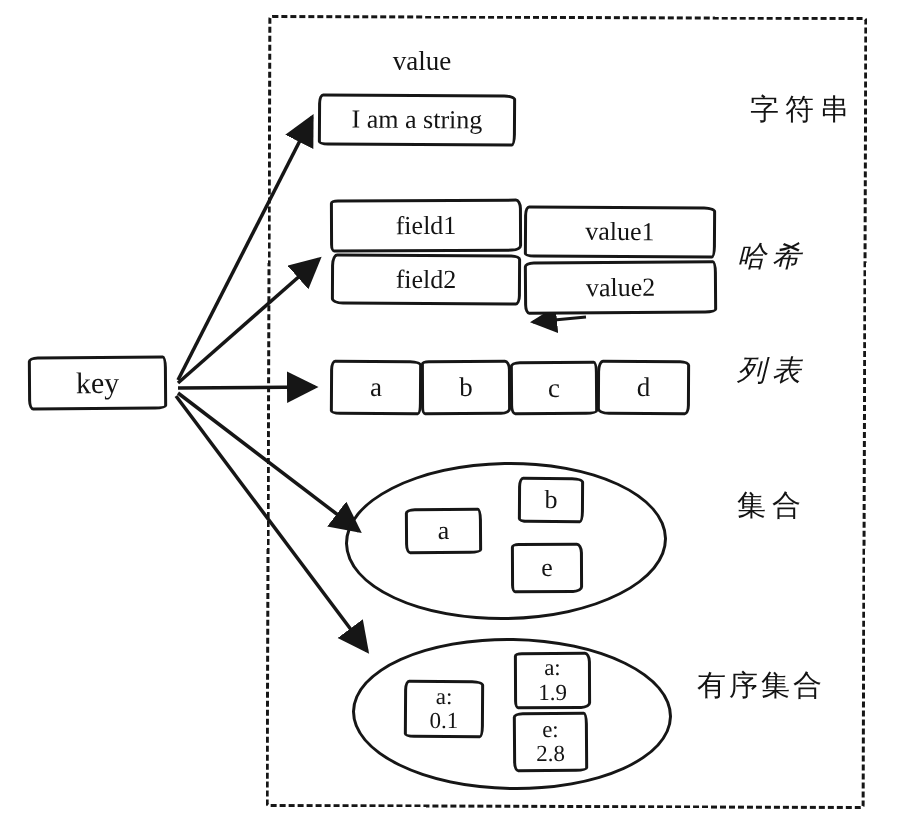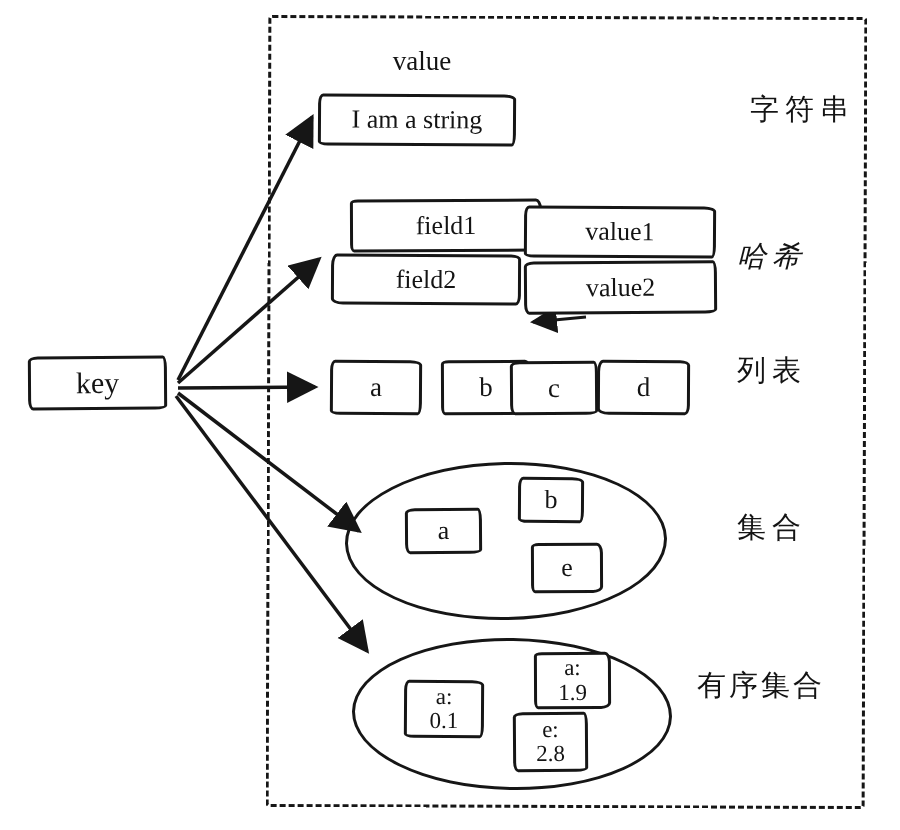--- a/index.html
+++ b/index.html
@@ -29,21 +29,21 @@
     background:#fff;
     display:flex;
     align-items:center;
     justify-content:center;
     text-align:center;
     font-size:26px;
     line-height:1.05;
   }
   .s1 { border-radius:10px 4px 12px 5px / 5px 12px 4px 10px; transform:rotate(-0.4deg); }
   .s2 { border-radius:5px 12px 4px 10px / 10px 5px 12px 4px; transform:rotate(0.35deg); }
-  .s3 { border-radius:8px 6px 10px 4px / 4px 10px 6px 8px; transform:rotate(-0.25deg);margin-left:20px; }
+  .s3 { border-radius:8px 6px 10px 4px / 4px 10px 6px 8px; transform:rotate(-0.25deg); }
   .s4 { border-radius:6px 10px 5px 12px / 12px 5px 10px 6px; transform:rotate(0.3deg); }
 
   .key-box { left:28px; top:356px; width:139px; height:54px; font-size:30px; }
 
   .value-label {
     position:absolute; left:372px; top:46px; width:100px;
     font-size:27px; text-align:center;
   }
 
   .string-box { left:318px; top:94px; width:198px; height:52px; }
@@ -85,22 +85,22 @@
 
   
   .cat-label {
     position:absolute;
     font-size:29px;
     letter-spacing:6px;
     white-space:nowrap;
   }
   .lab-string { left:716px; top:90px;margin-left:34px; }
   .lab-hash   { left:737px; top:237px;font-style:italic; }
-  .lab-list   { left:737px; top:351px; }
-  .lab-set    { left:737px; top:508px; }
+  .lab-list   { left:737px; top:351px;font-style:italic; }
+  .lab-set    { left:737px; top:486px; }
   .lab-zset   { left:697px; top:666px; letter-spacing:3px; }
 
   svg.arrows { position:absolute; left:0; top:0; pointer-events:none; }
 </style>
 </head>
 <body>
 
 <div class="canvas">
 
   <div class="dashed-region"></div>

